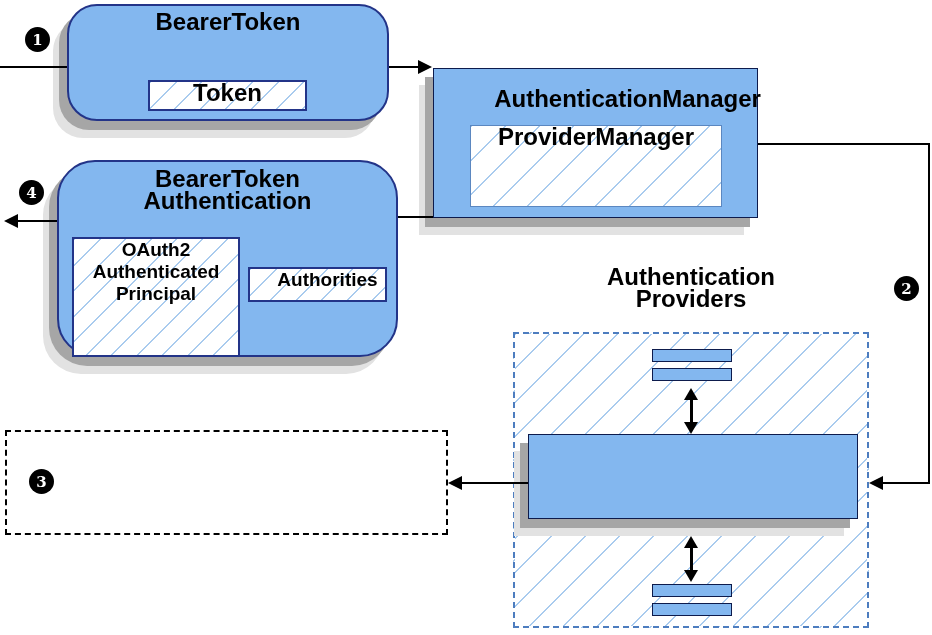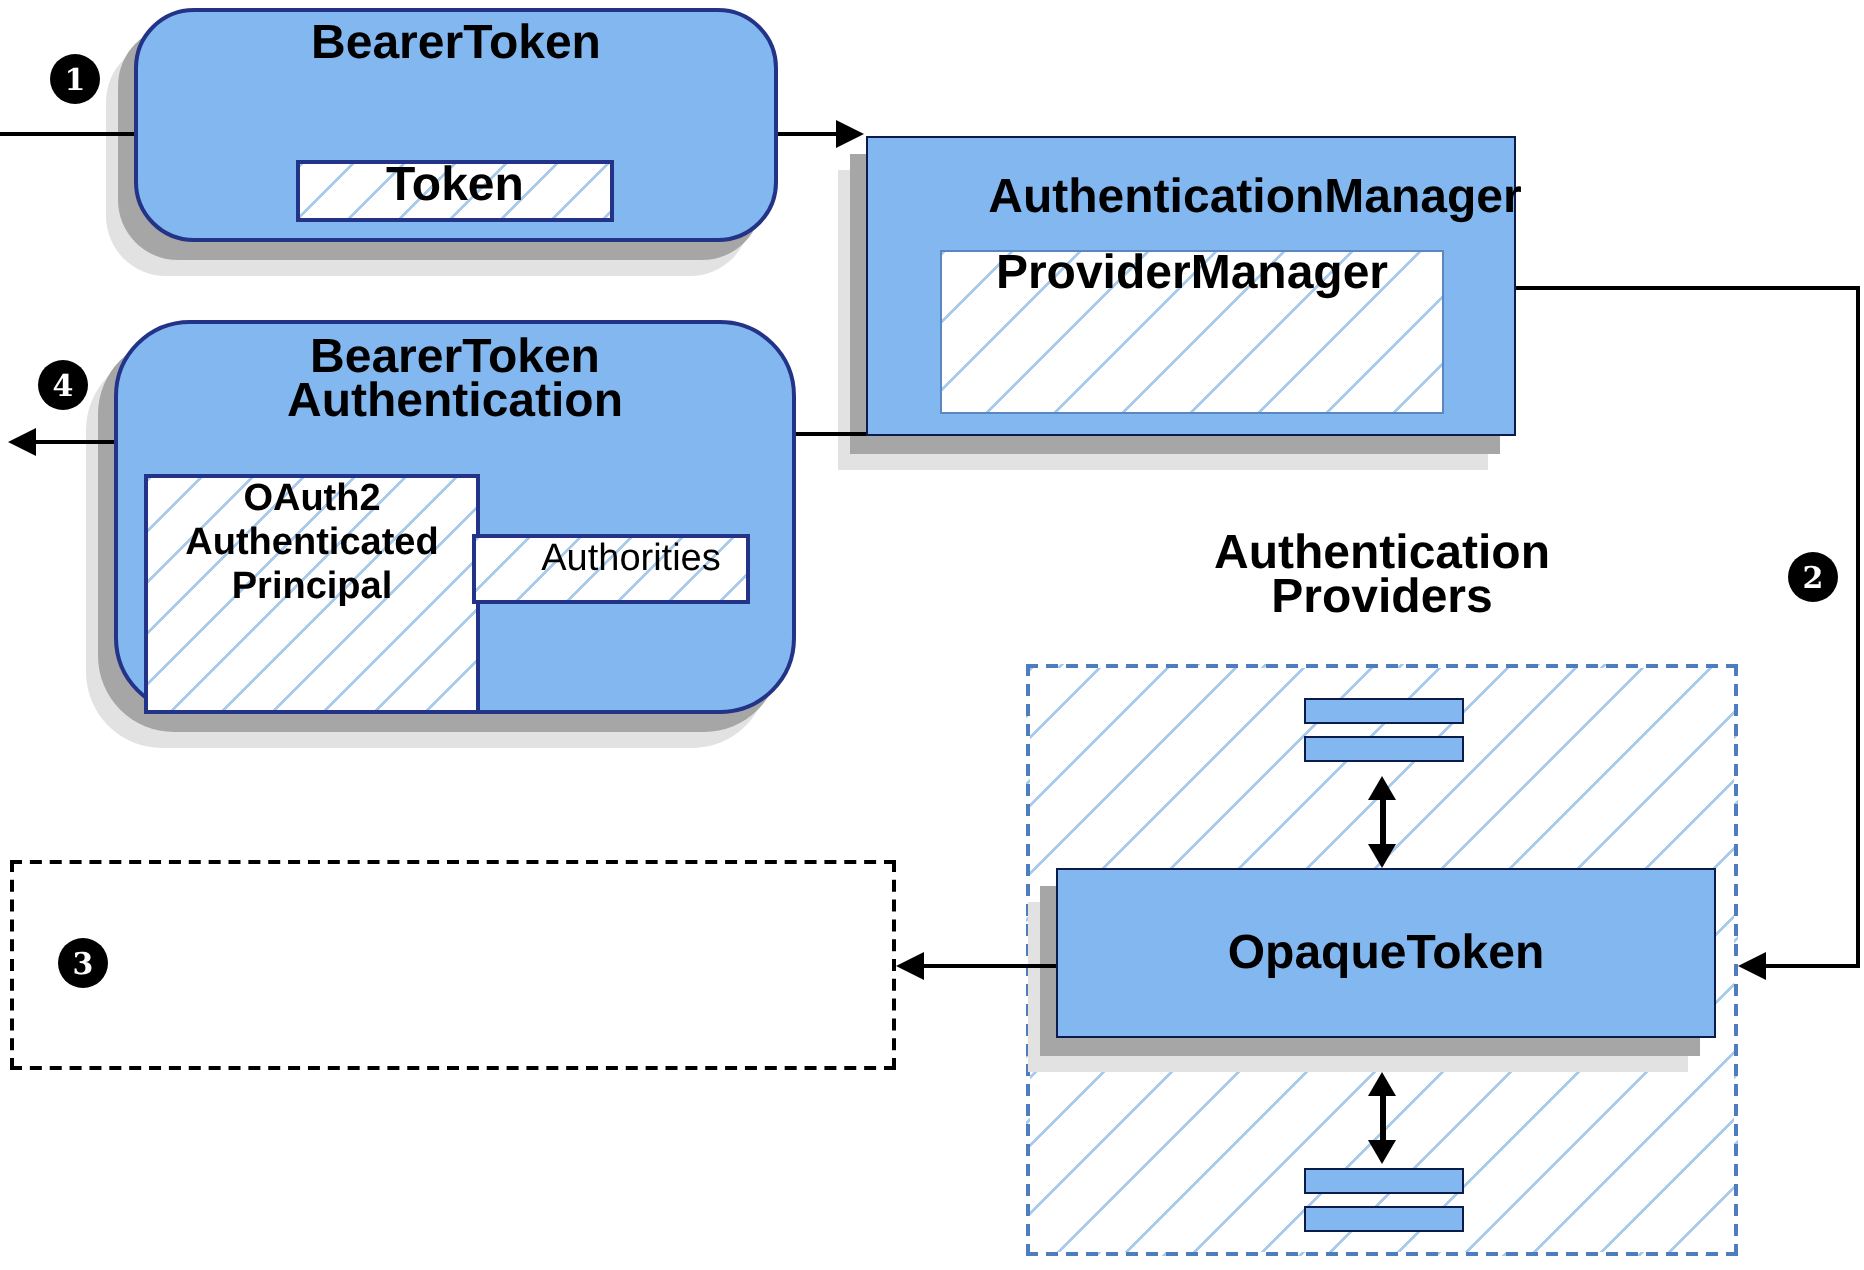--- a/index.html
+++ b/index.html
@@ -97,41 +97,40 @@
   <div class="rbox shadow" style="left:57px;top:160px;width:341px;height:197px;border-radius:38px;"></div>
   <div class="title t20" style="left:57px;top:168px;width:341px;">
     <div>BearerToken</div>
     <div>Authentication</div>
   </div>
   <div class="whitebox hatch t19" style="left:72px;top:237px;width:168px;height:120px;font-weight:700;">
     <div>OAuth2</div>
     <div>Authenticated</div>
     <div>Principal</div>
   </div>
-  <div class="whitebox hatch t19" style="left:236px;top:267px;width:139px;height:35px;font-weight:400;padding-left:20px;">
+  <div class="whitebox hatch t19" style="left:248px;top:267px;width:139px;height:35px;font-weight:700;padding-left:20px;">
     <span>Authorities</span>
   </div>
 
   <div class="dashed-black" style="left:5px;top:430px;width:443px;height:105px;"></div>
 
   <div class="title t20" style="left:513px;top:266px;width:356px;">
     <div>Authentication</div>
     <div>Providers</div>
   </div>
 
   <div class="bar" style="left:652px;top:349px;"></div>
   <div class="bar" style="left:652px;top:368px;"></div>
   <div class="varrow" style="left:683px;top:388px;height:46px;">
     <span class="head-up"></span>
     <span class="shaft"></span>
     <span class="head-down"></span>
   </div>
 
   <div class="sqbox shadow centered-text t20" style="left:528px;top:434px;width:330px;height:85px;z-index:4;">
-    <div>OpaqueToken</div>
   </div>
 
   <div class="varrow" style="left:683px;top:536px;height:46px;">
     <span class="head-up"></span>
     <span class="shaft"></span>
     <span class="head-down"></span>
   </div>
   <div class="bar" style="left:652px;top:584px;"></div>
   <div class="bar" style="left:652px;top:603px;"></div>
 

